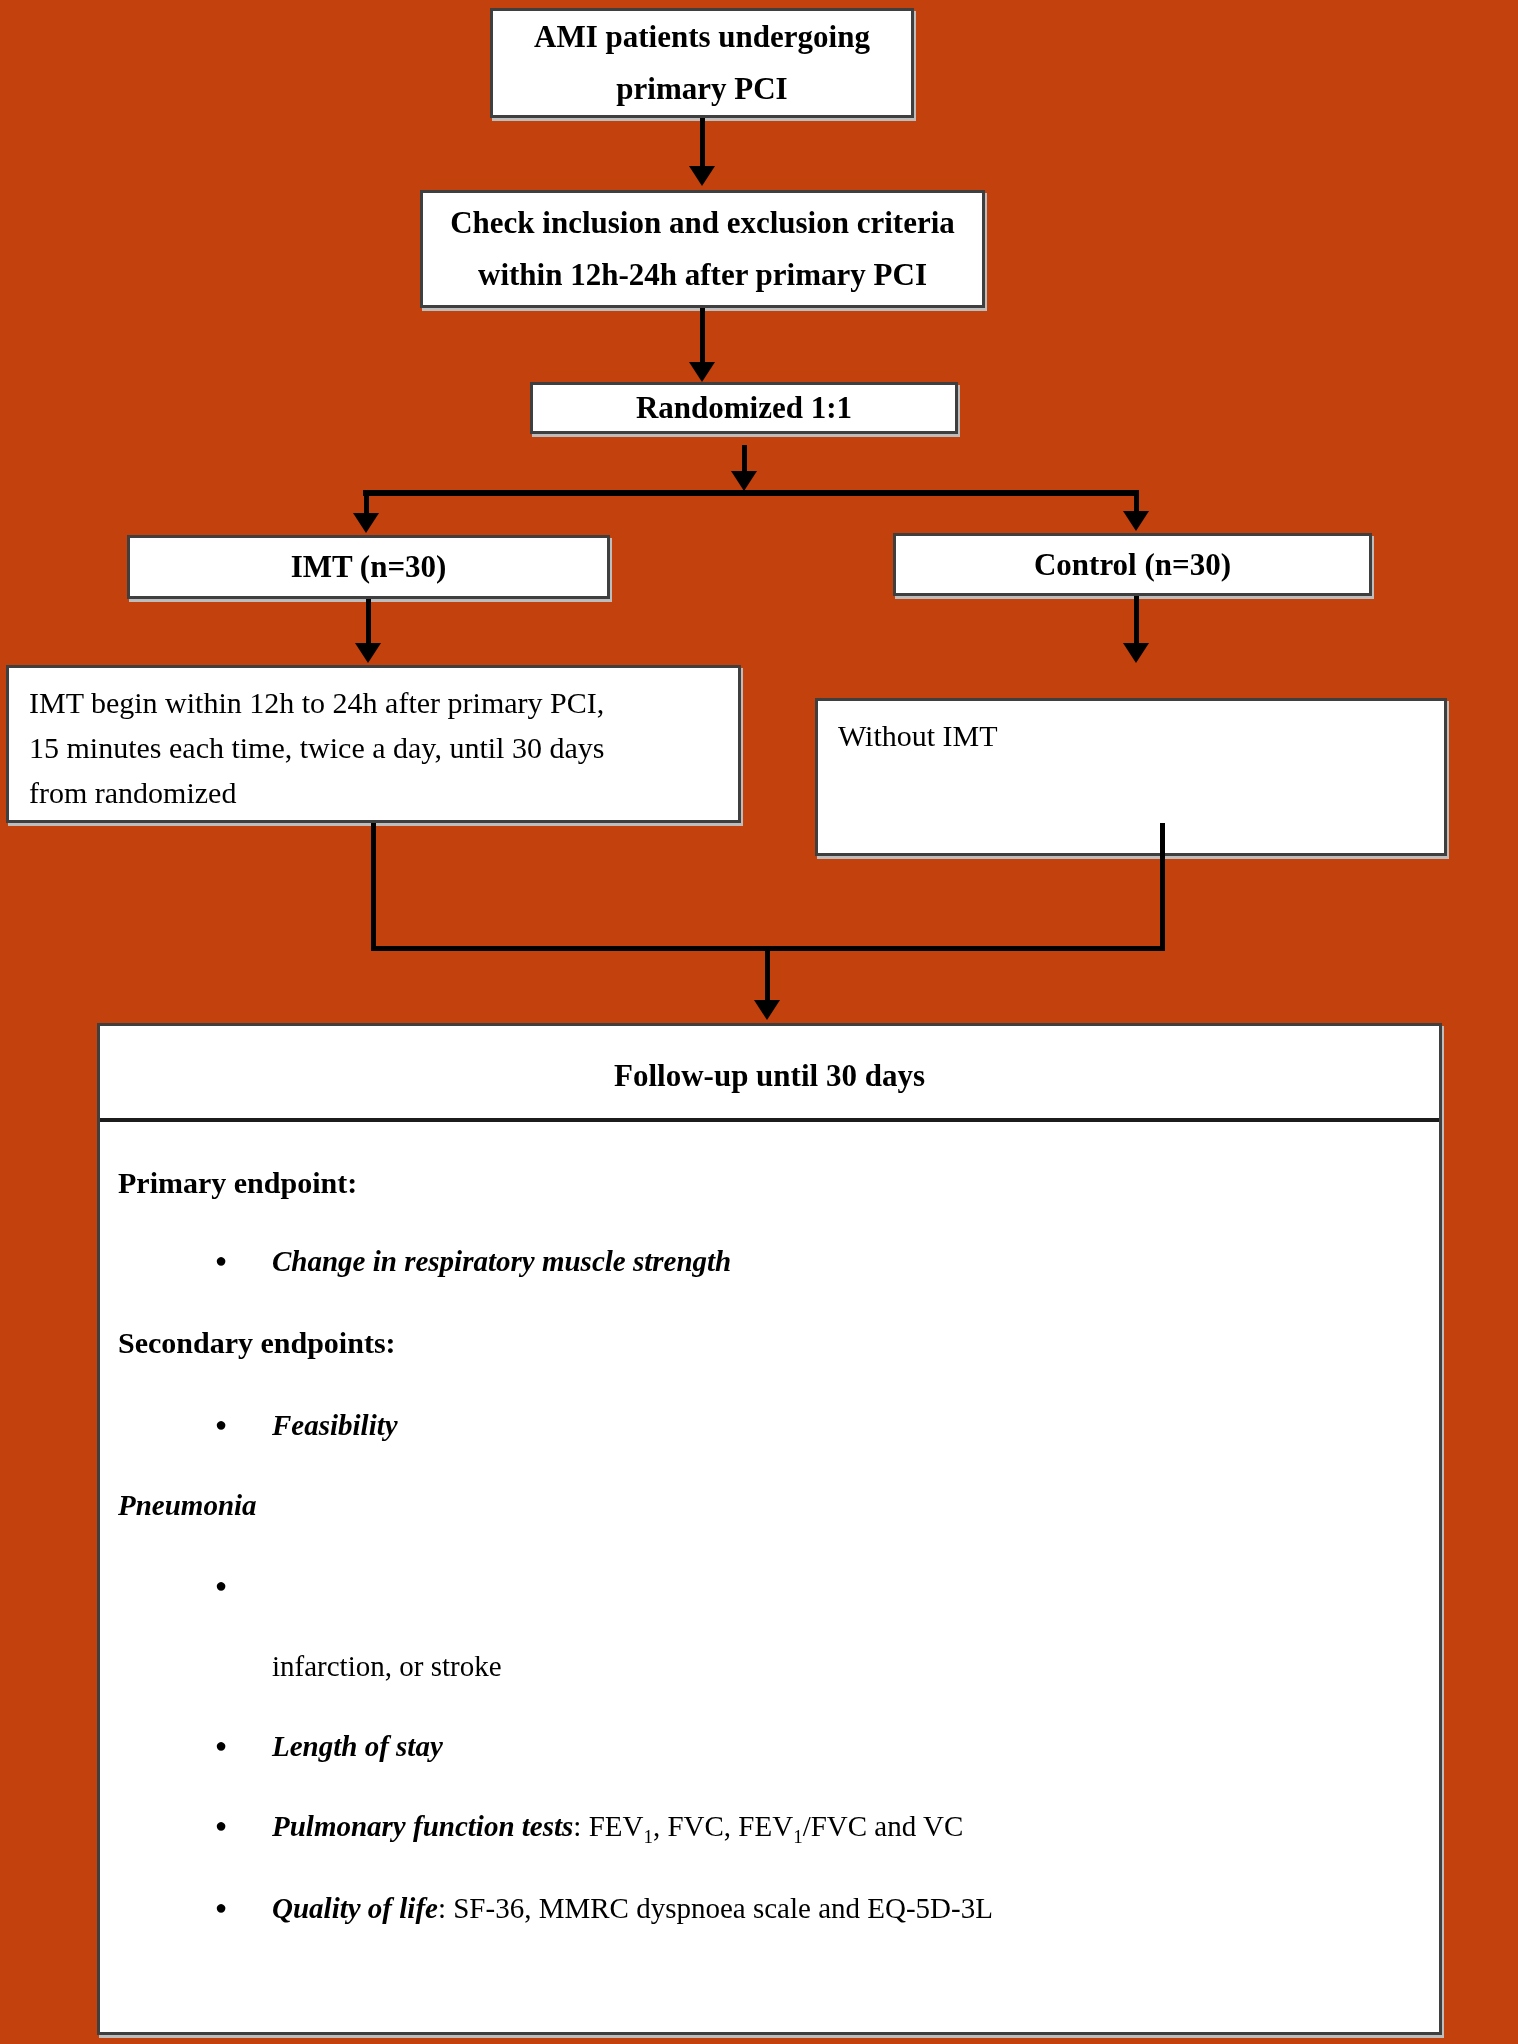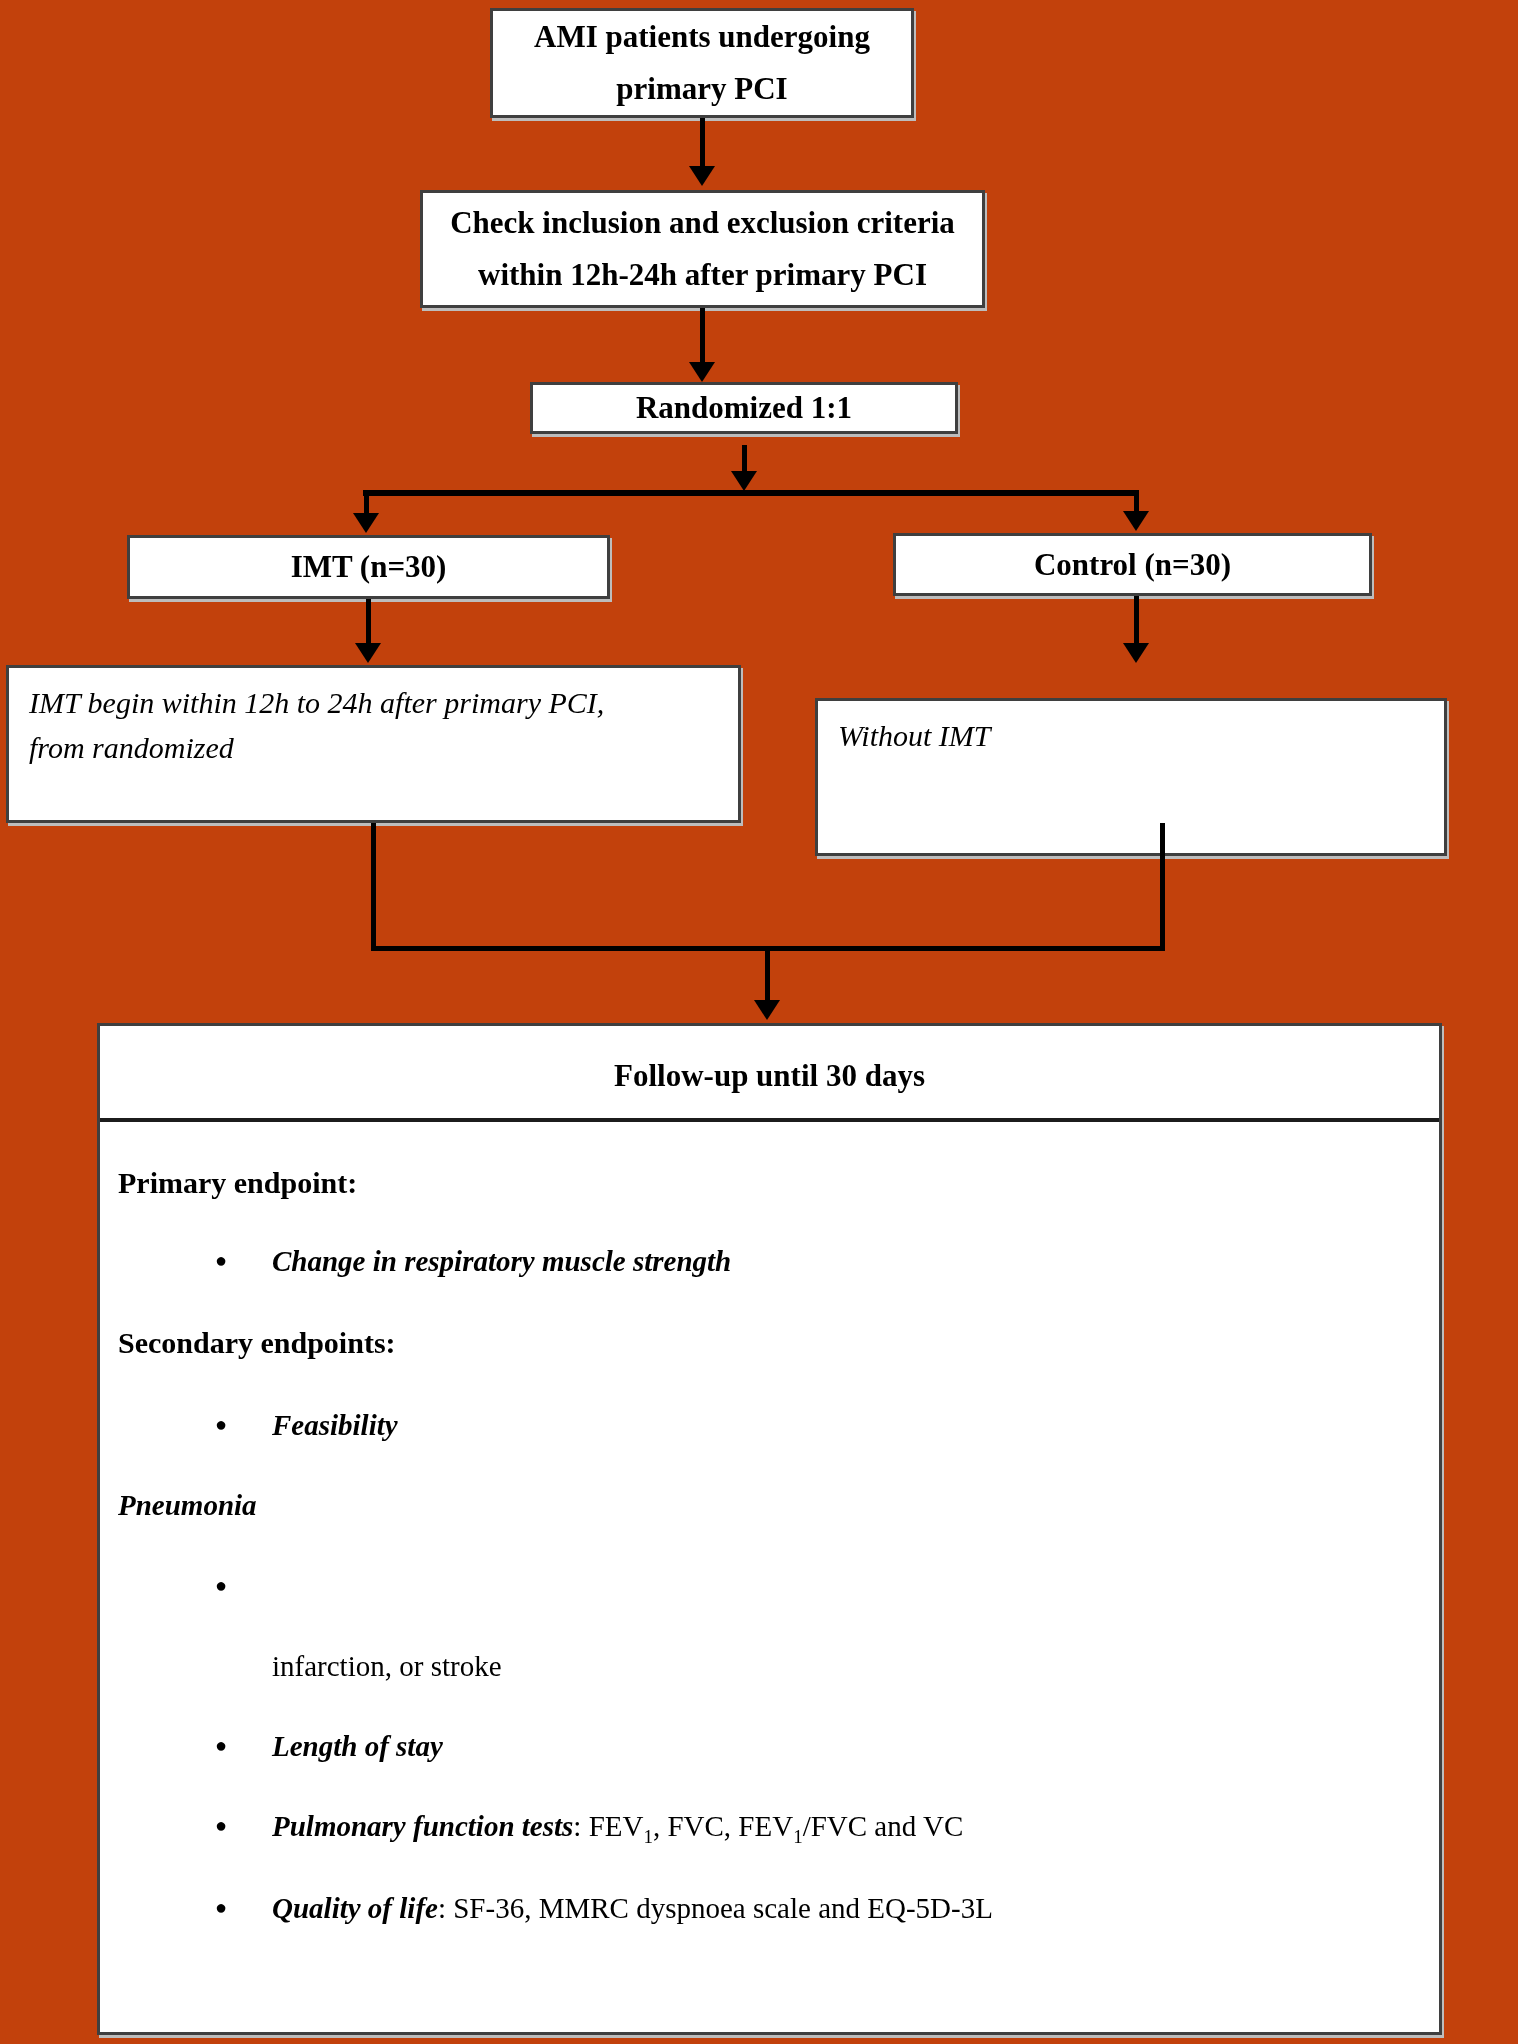--- a/index.html
+++ b/index.html
@@ -38,21 +38,20 @@
     justify-content: flex-start;
     align-items: flex-start;
     text-align: left;
     padding: 12px 20px;
   }
   .node.detail .detail-line {
     font-size: 30px;
     line-height: 45px;
     font-weight: normal;
     white-space: nowrap;
-    font-style: italic;
   }
   .vline {
     position: absolute;
     width: 5px;
     background: #000000;
   }
   .hline {
     position: absolute;
     background: #000000;
   }
@@ -200,20 +199,21 @@
     <div class="ahead" style="left:355px; top:643px;"></div>
   </div>
 
   <div>
     <div class="vline" style="left:1134px; top:596px; height:49px;"></div>
     <div class="ahead" style="left:1123px; top:643px;"></div>
   </div>
 
   <div class="node detail" style="left:6px; top:665px; width:735px; height:158px;">
     <div class="detail-line">IMT begin within 12h to 24h after primary PCI,</div>
+    <div class="detail-line">15 minutes each time, twice a day, until 30 days</div>
     <div class="detail-line">from randomized</div>
   </div>
 
   <div class="node detail" style="left:815px; top:698px; width:632px; height:158px;">
     <div class="detail-line">Without IMT</div>
   </div>
 
   <div>
     <div class="vline" style="left:371px; top:823px; height:128px;"></div>
     <div class="vline" style="left:1160px; top:823px; height:128px;"></div>

